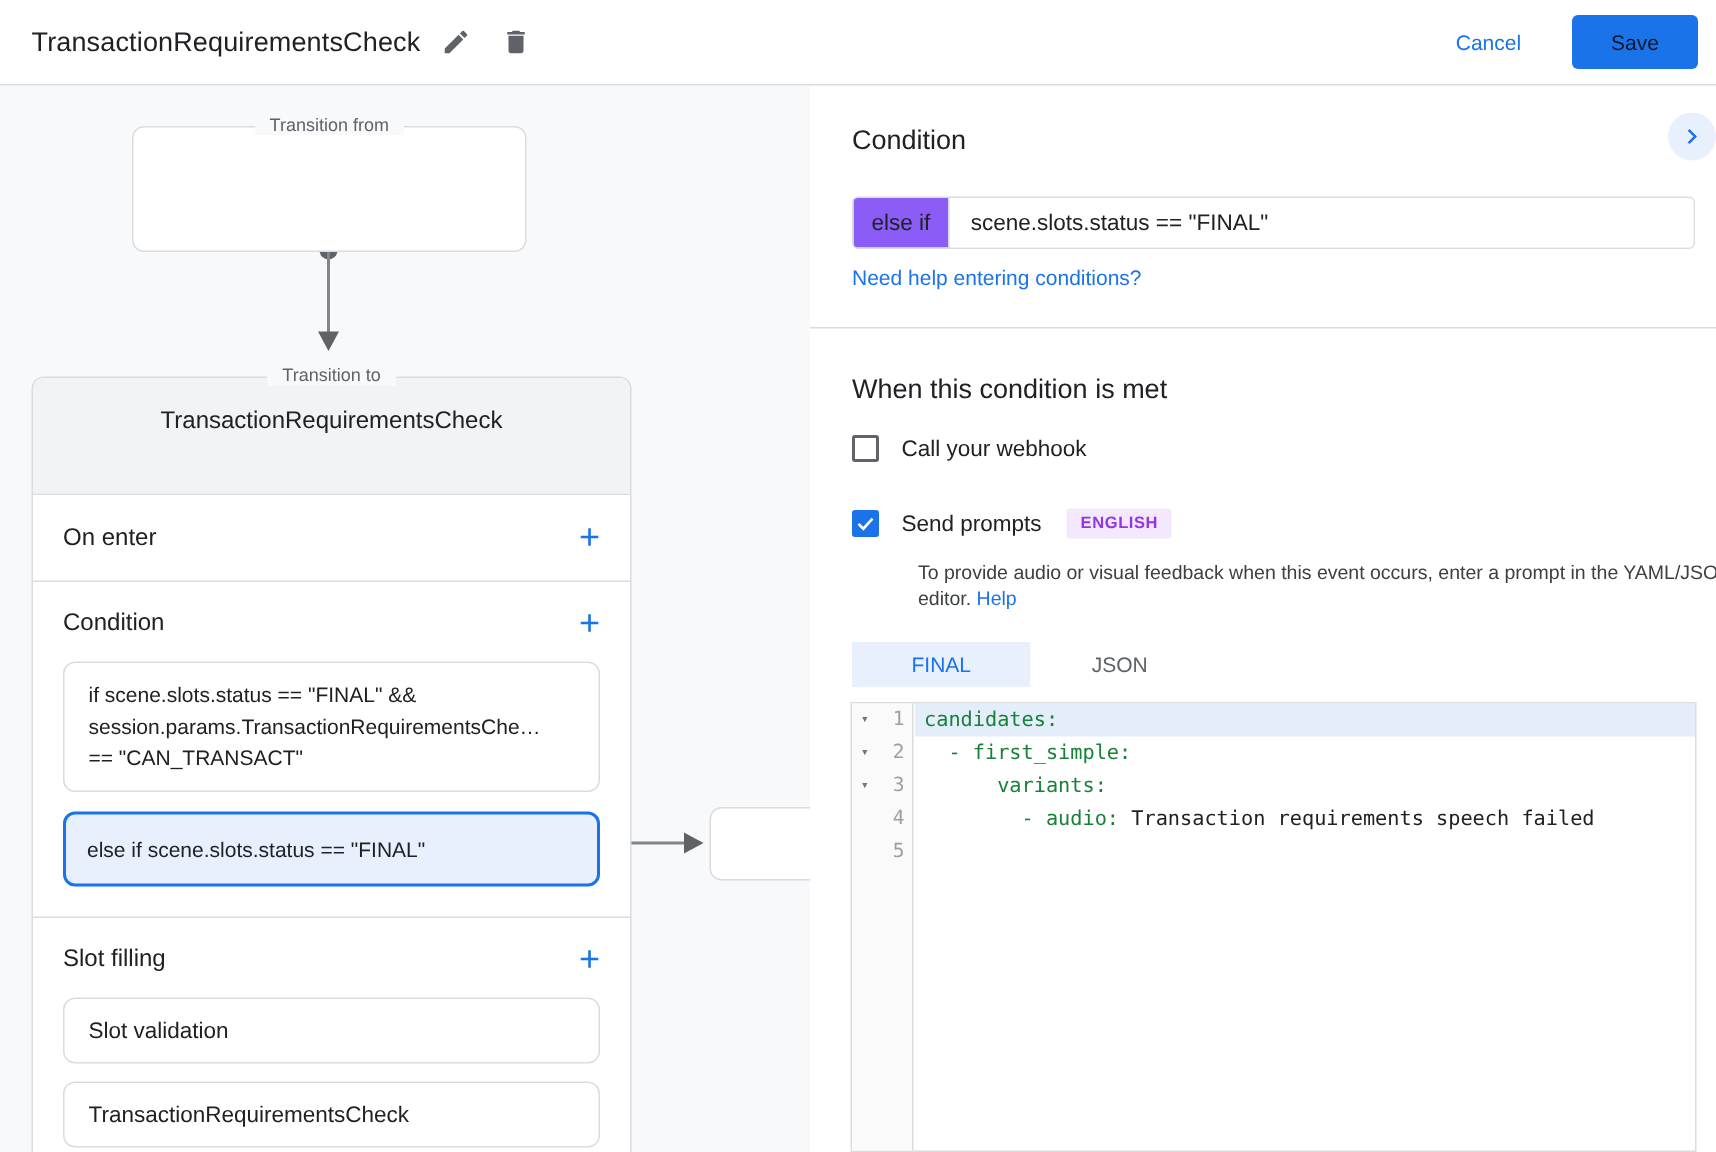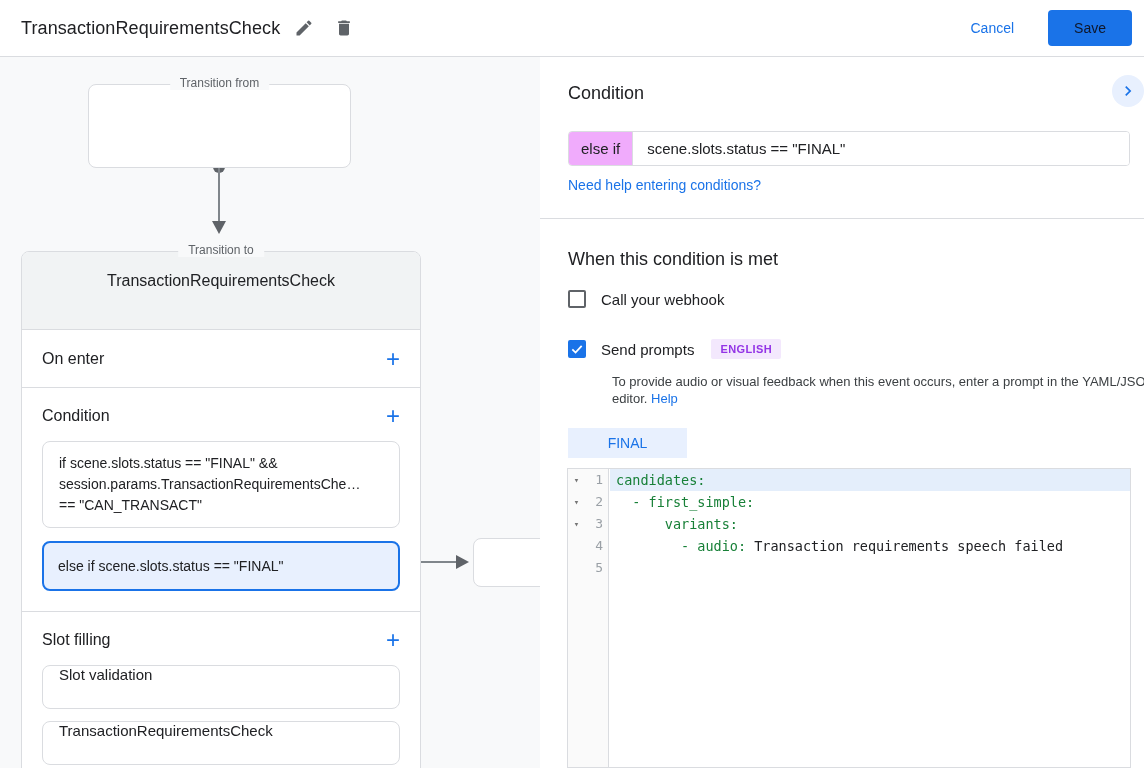--- a/index.html
+++ b/index.html
@@ -47,32 +47,32 @@
   .sect-block { padding:14px 20px 20px; border-bottom:1px solid #dadce0; }
   .sect-block.last { border-bottom:none; }
   .sect-head { display:flex; align-items:center; justify-content:space-between; height:28px; margin-bottom:11px; }
 
   .cond-box { border:1px solid #dadce0; border-radius:8px; background:#fff; padding:11px 16px;
     font-size:14px; line-height:21px; color:#202124; cursor:pointer; }
   .cond-box.selected { margin-top:13px; background:#e8f0fe; border:2px solid #1a73e8;
     height:50px; display:flex; align-items:center; padding:0 14px; }
 
   .slot-box { border:1px solid #dadce0; border-radius:8px; background:#fff; height:44px;
-    display:flex; padding:0 16px; font-size:15px; margin-top:12px; cursor:pointer; }
+    display:flex; align-items:center; padding:0 16px; font-size:15px; margin-top:12px; cursor:pointer; }
 
   
   .detail { position:absolute; left:540px; top:57px; width:604px; height:711px; background:#fff; }
   .detail-title { position:absolute; left:28px; top:26px; font-size:18px; font-weight:400; color:#202124; }
   .collapse-btn { position:absolute; left:572px; top:18px; width:32px; height:32px; border:none;
     border-radius:50%; background:#e8f0fe; cursor:pointer; display:flex; align-items:center; justify-content:center; }
   .collapse-btn svg { width:20px; height:20px; fill:#1a73e8; }
 
   .cond-input { position:absolute; left:28px; top:74px; width:562px; height:35px;
     border:1px solid #dadce0; border-radius:4px; display:flex; overflow:hidden; background:#fff; }
-  .cond-prefix { background:#f0abfc; border-right:1px solid #dadce0; display:flex; align-items:center;
+  .cond-prefix { background:#8b5cf6; border-right:1px solid #dadce0; display:flex; align-items:center;
     padding:0 12px; font-size:15px; color:#202124; white-space:nowrap; }
   .cond-value { flex:1; border:none; outline:none; font-family:inherit; font-size:15px;
     color:#202124; padding:0 14px; }
 
   .help-link { position:absolute; left:28px; top:120px; font-size:14px; color:#1a73e8;
     text-decoration:none; cursor:pointer; }
 
   .hdiv { position:absolute; left:0; top:161px; width:604px; height:1px; background:#dadce0; }
 
   .when-heading { position:absolute; left:28px; top:192px; font-size:18px; font-weight:400; color:#202124; }
@@ -219,20 +219,21 @@
         </svg>
     </span>
     <span class="check-label">Send prompts</span>
     <span class="lang-badge">ENGLISH</span>
   </div>
 
   <p class="desc"><span>To provide audio or visual feedback when this event occurs, enter a prompt in the YAML/JSON editor.</span> <a>Help</a></p>
 
   <div class="tabs">
     <button class="tab active">FINAL</button>
+    <button class="tab">JSON</button>
   </div>
 
   <div class="editor">
     <div class="gutter-bg"></div>
 
     <div class="code-row active">
       <span class="g-arrow">▾</span>
       <span class="g-num">1</span>
       <span class="code-line"><span class="tok-key">candidates:</span><span class="tok-val"></span></span>
     </div>

